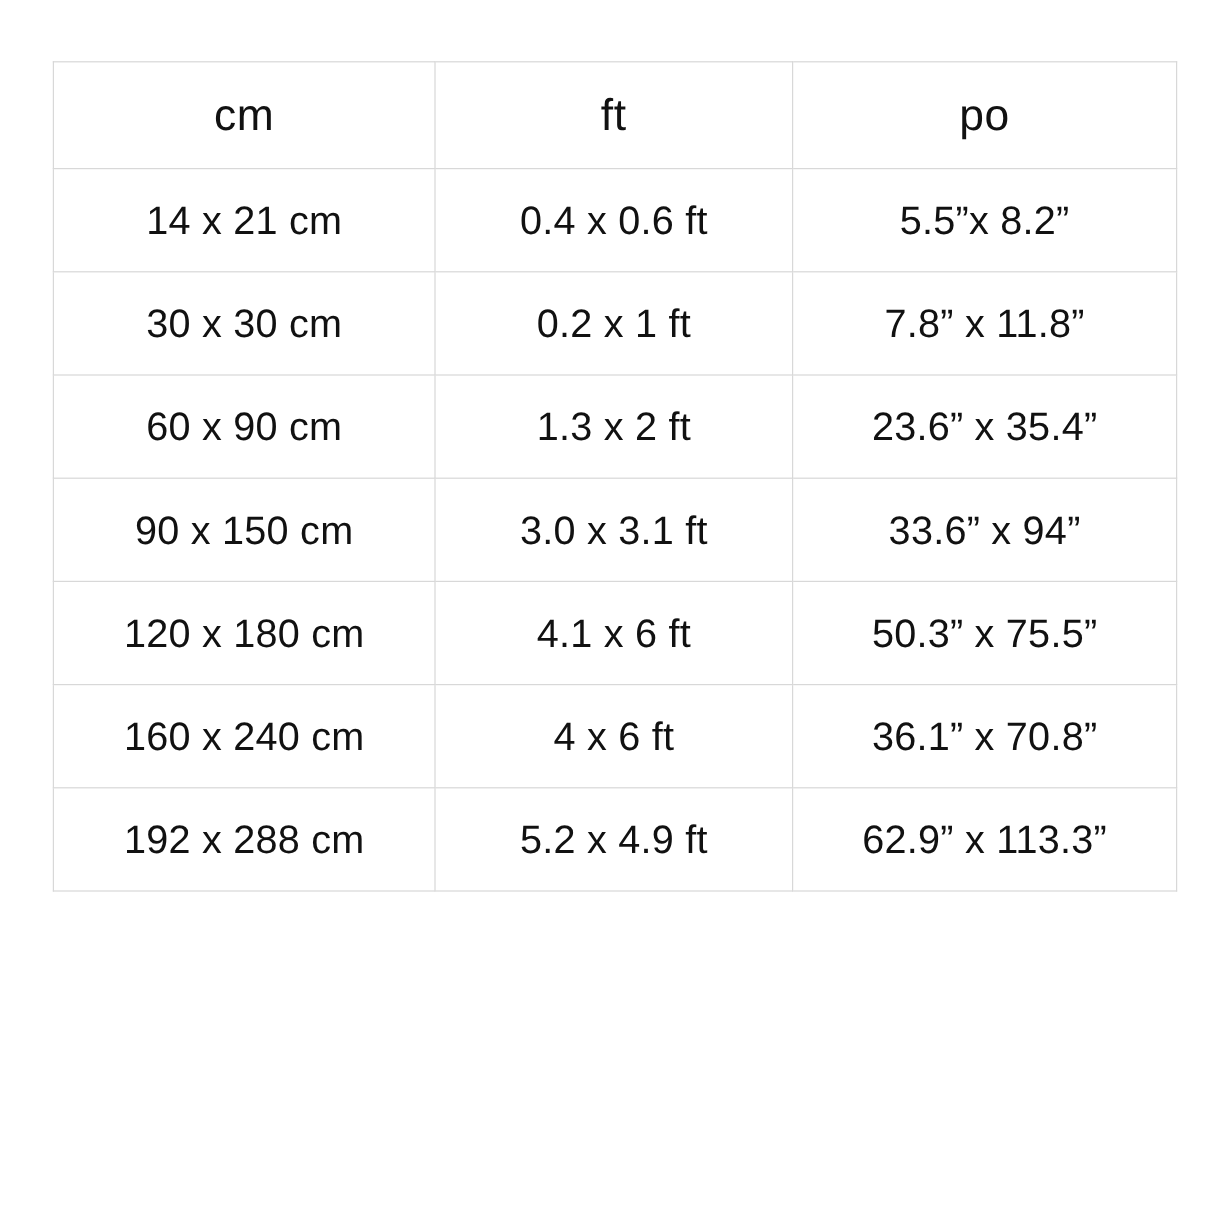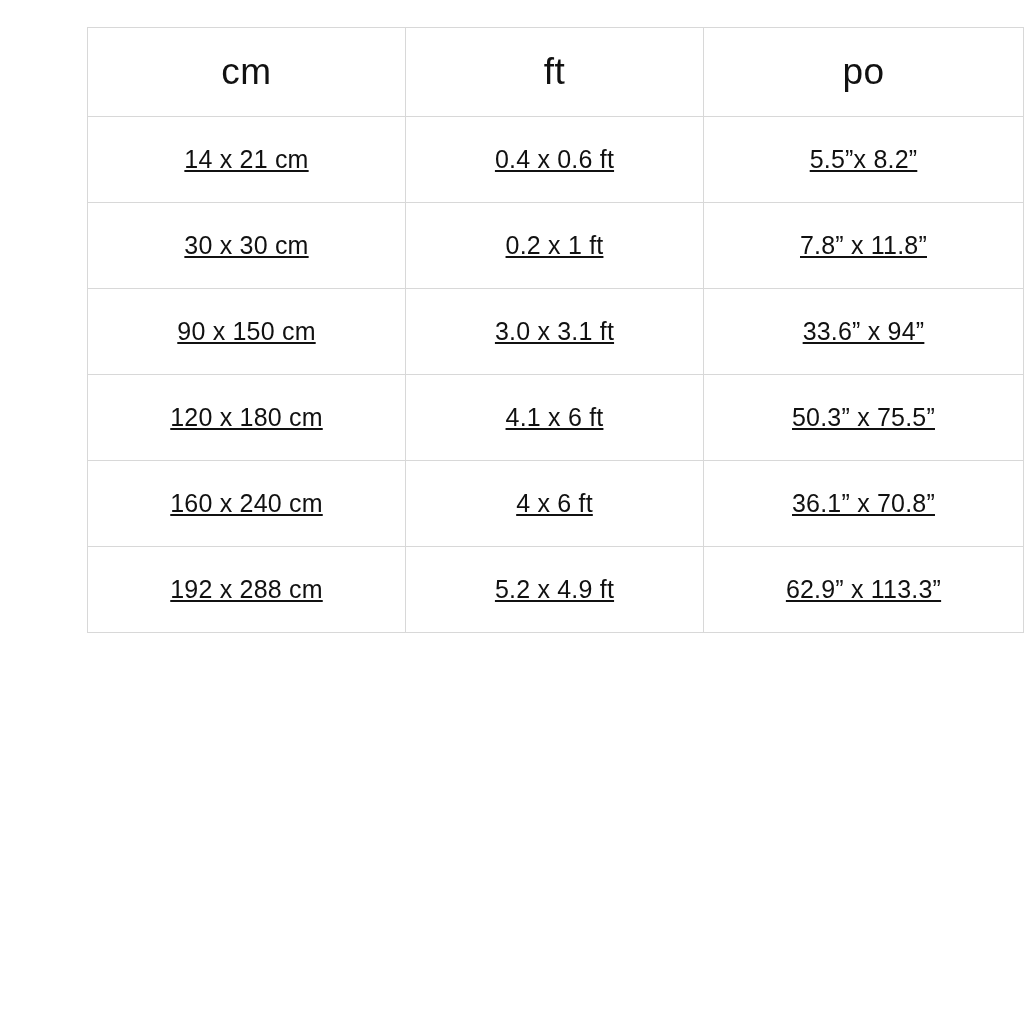--- a/index.html
+++ b/index.html
@@ -17,23 +17,22 @@
   .sheet {
     width: 1024px;
     height: 1024px;
     position: relative;
     background: #ffffff;
     box-sizing: border-box;
   }
   .table-wrap {
     position: absolute;
     left: 44px;
-    top: 27px;
+    top: 51px;
     width: 936px;
-    margin-left: 43px;
   }
   table.size-table {
     width: 936px;
     border-collapse: collapse;
     table-layout: fixed;
   }
   table.size-table col.c1 { width: 318px; }
   table.size-table col.c2 { width: 298px; }
   table.size-table col.c3 { width: 320px; }
 
@@ -47,23 +46,22 @@
     font-weight: 400;
     color: #111111;
     white-space: nowrap;
   }
   table.size-table thead th {
     height: 88px;
     font-size: 37px;
     letter-spacing: 0.5px;
   }
   table.size-table tbody td {
-    font-size: 25px;
+    font-size: 33px;
     letter-spacing: 0.2px;
-    text-decoration: underline;
   }
   
   table.size-table {
     border: 1px solid #d0d0d0;
   }
 </style>
 </head>
 <body>
 
 <div class="sheet">
@@ -86,20 +84,25 @@
           <td>14 x 21 cm</td>
           <td>0.4 x 0.6 ft</td>
           <td>5.5”x 8.2”</td>
         </tr>
         <tr>
           <td>30 x 30 cm</td>
           <td>0.2 x 1 ft</td>
           <td>7.8” x 11.8”</td>
         </tr>
         <tr>
+          <td>60 x 90 cm</td>
+          <td>1.3 x 2 ft</td>
+          <td>23.6” x 35.4”</td>
+        </tr>
+        <tr>
           <td>90 x 150 cm</td>
           <td>3.0 x 3.1 ft</td>
           <td>33.6” x 94”</td>
         </tr>
         <tr>
           <td>120 x 180 cm</td>
           <td>4.1 x 6 ft</td>
           <td>50.3” x 75.5”</td>
         </tr>
         <tr>

